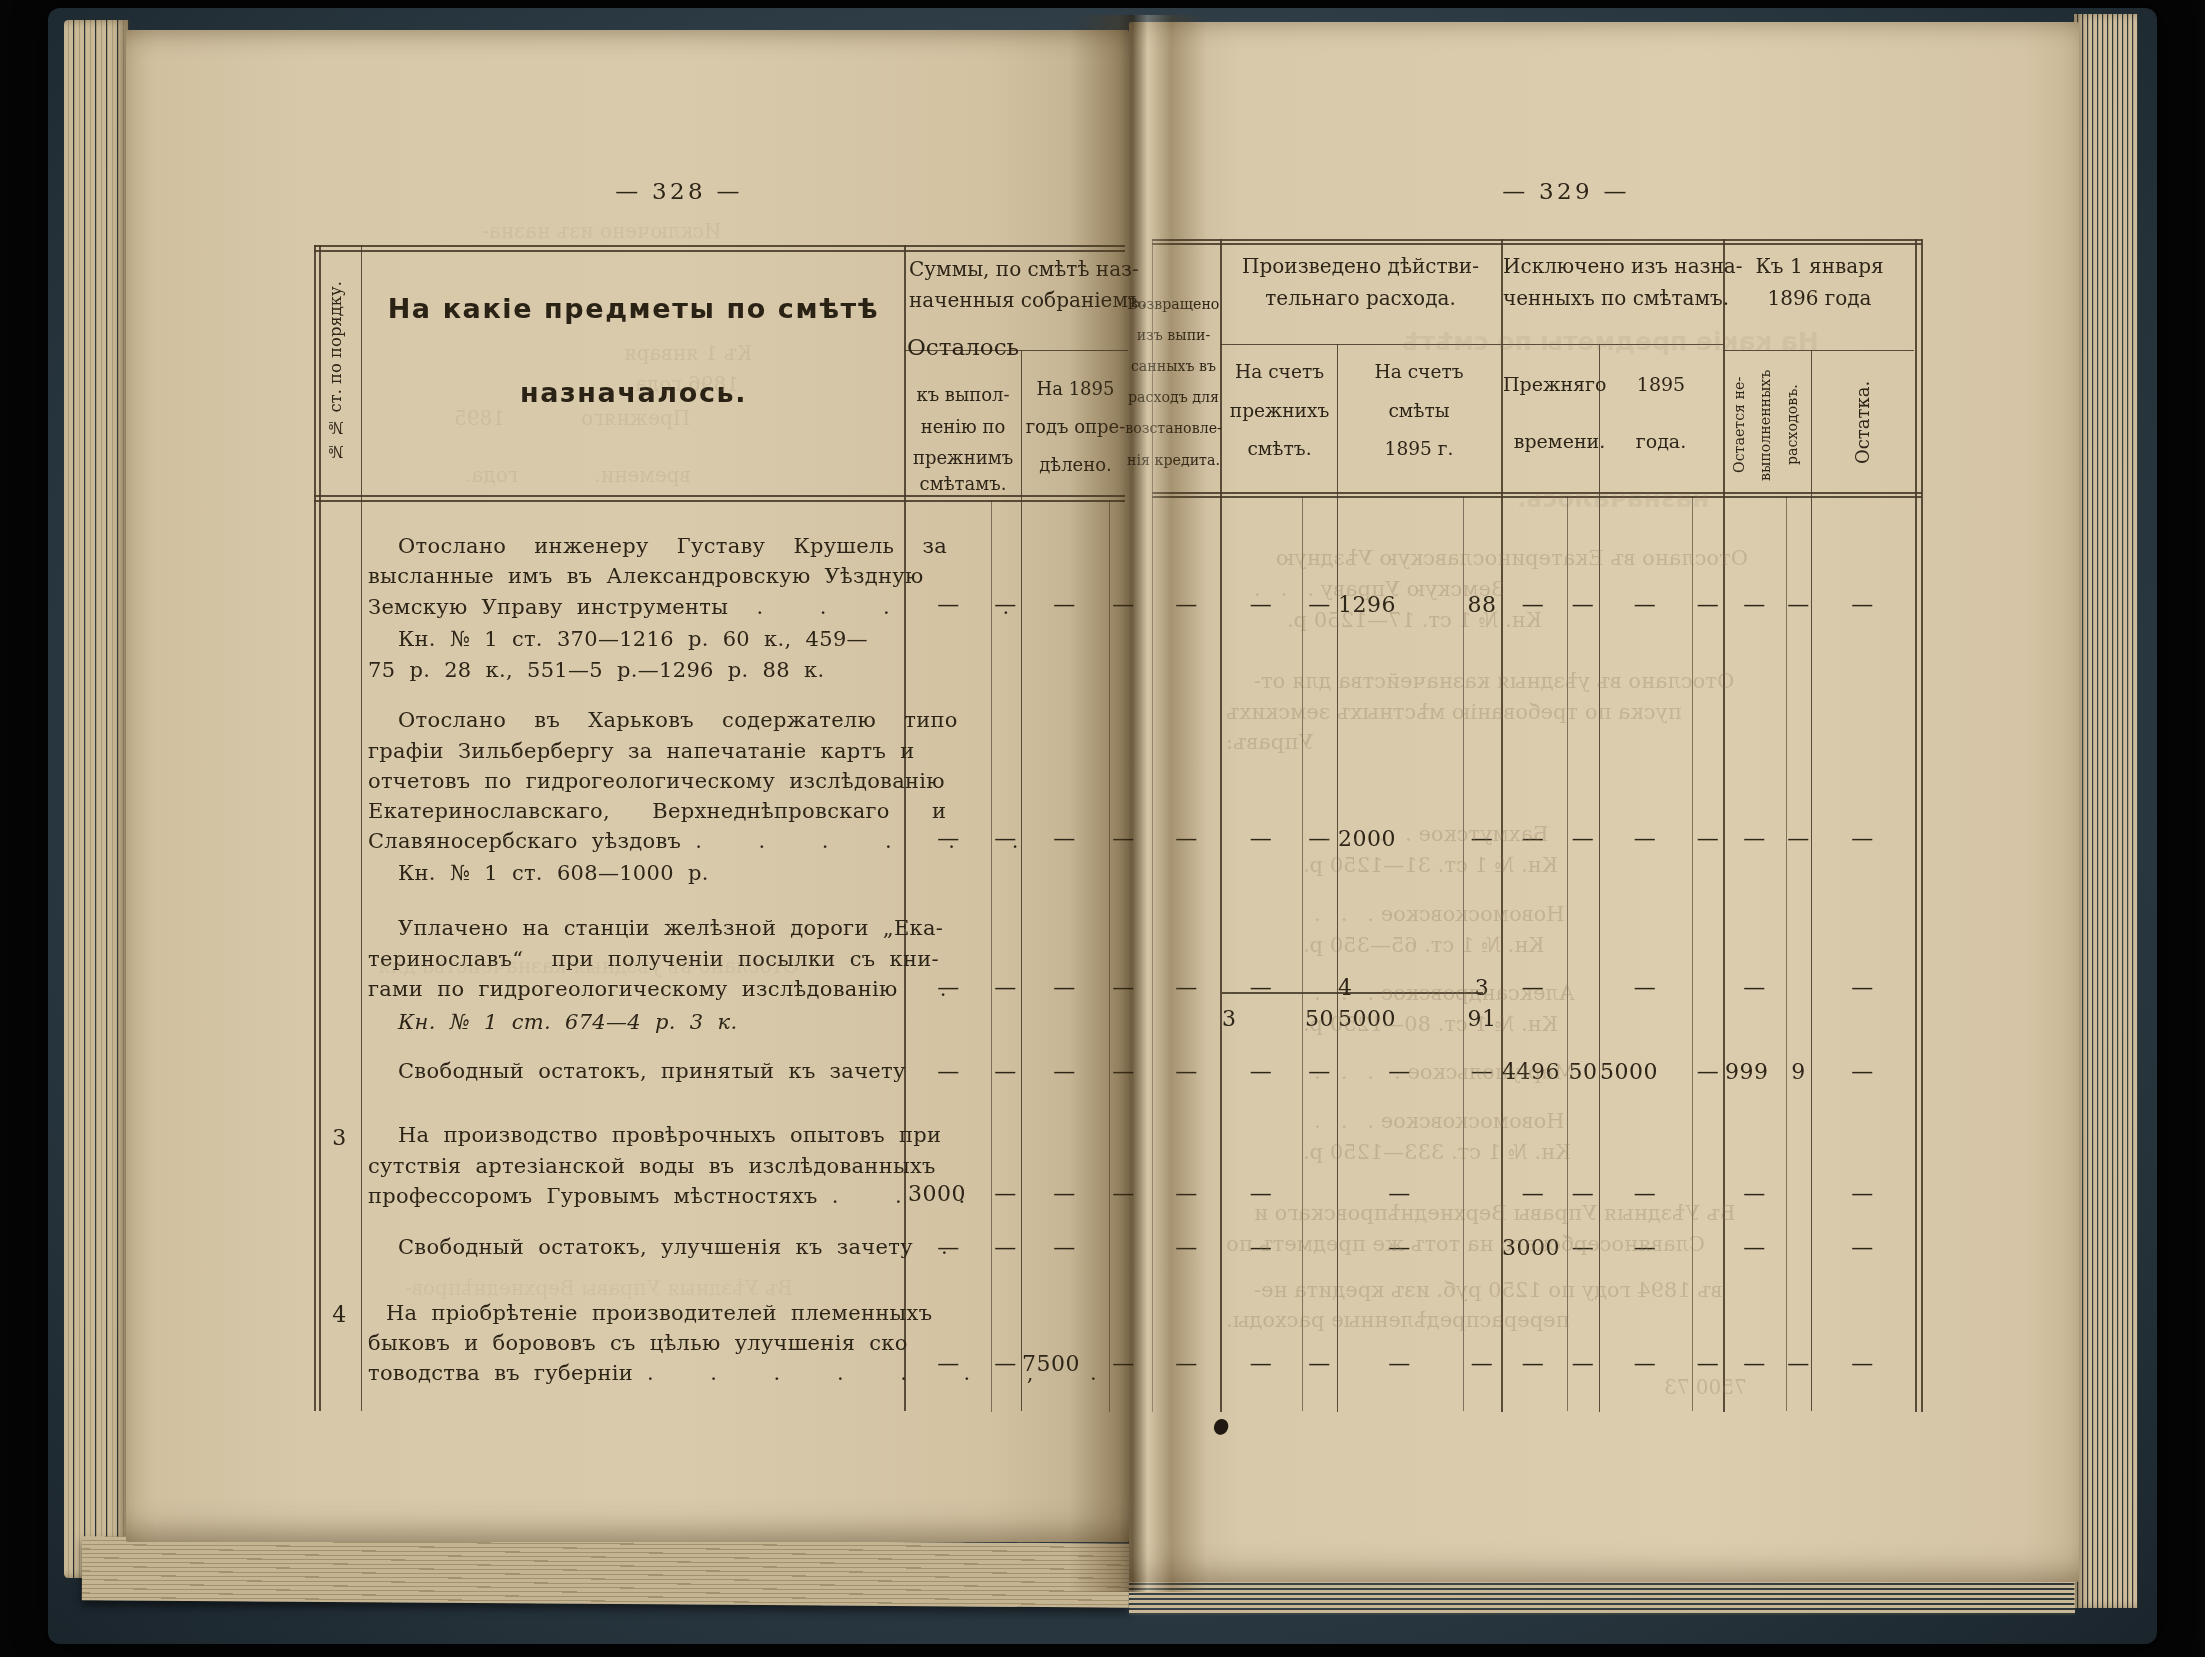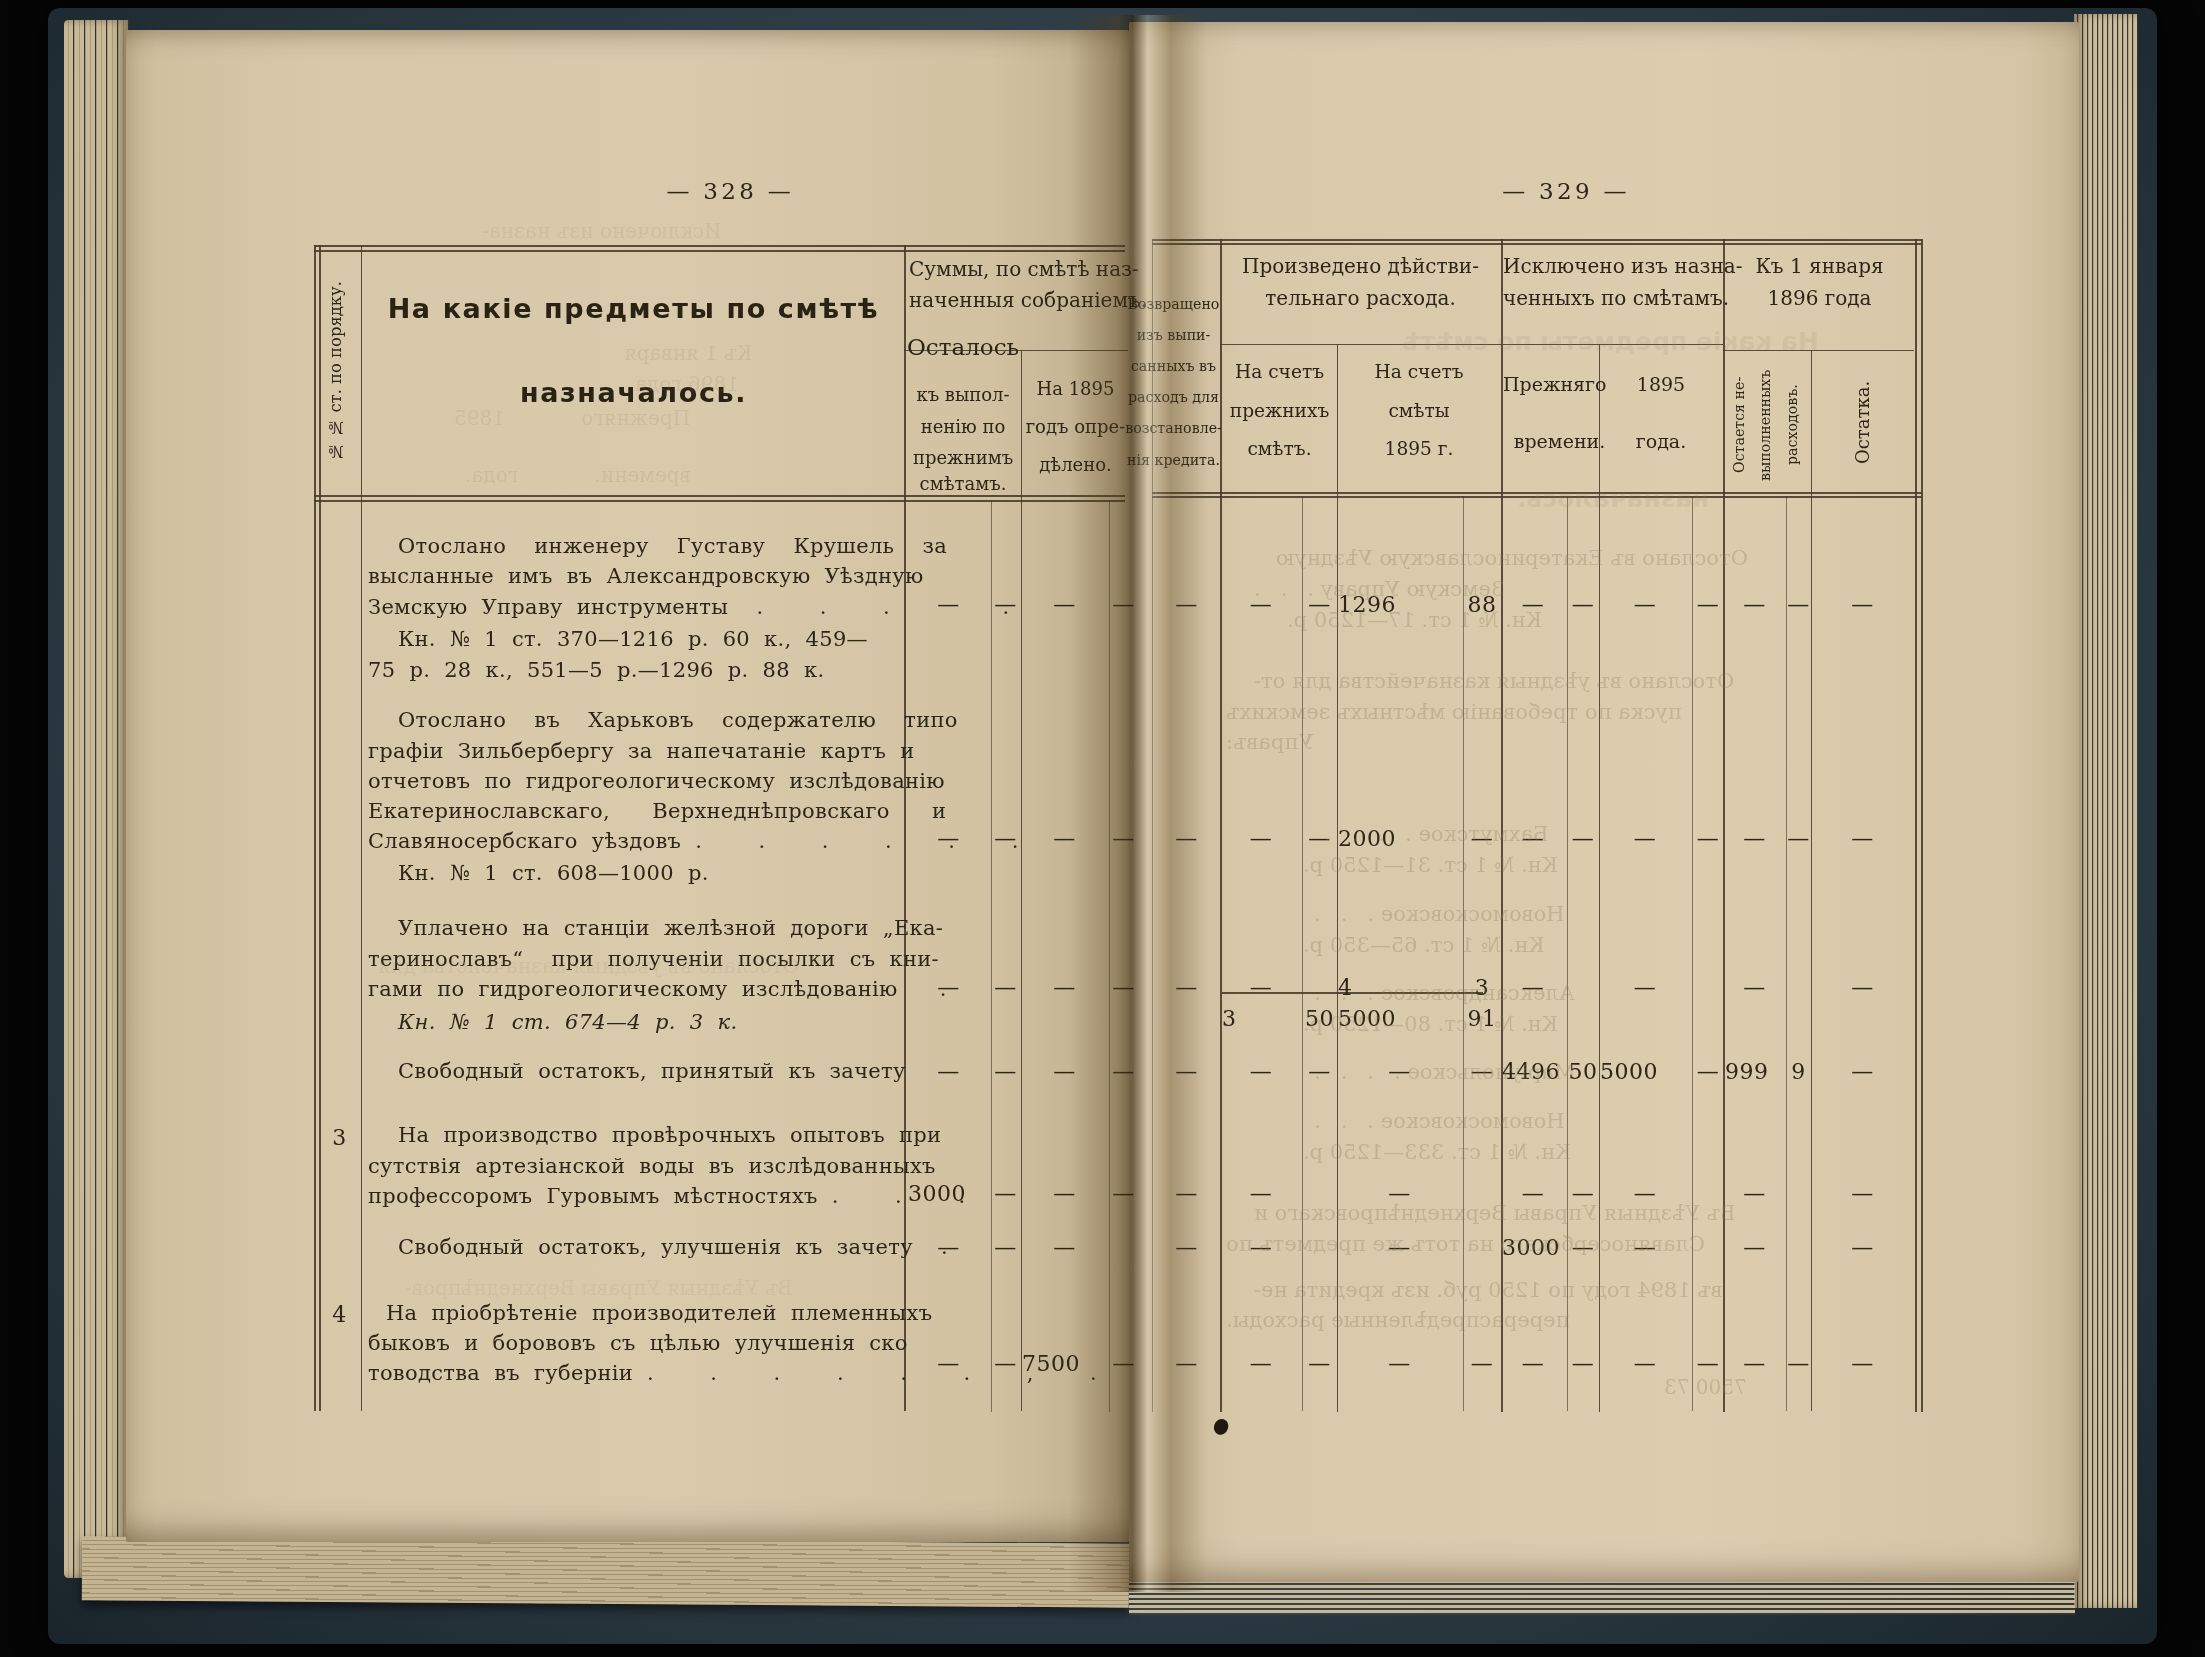--- a/index.html
+++ b/index.html
@@ -83,21 +83,21 @@
     <div class="rule" style="left: 1337px; top: 344px; width: 1.1px; height: 1068px;"></div>
     <div class="rule thin" style="left: 1463px; top: 496px; width: 1.1px; height: 915px;"></div>
     <div class="rule" style="left: 1501px; top: 239px; width: 1.6px; height: 1173px;"></div>
     <div class="rule thin" style="left: 1567px; top: 496px; width: 1.1px; height: 915px;"></div>
     <div class="rule" style="left: 1599px; top: 344px; width: 1.1px; height: 1068px;"></div>
     <div class="rule thin" style="left: 1692px; top: 496px; width: 1.1px; height: 915px;"></div>
     <div class="rule" style="left: 1723px; top: 239px; width: 1.6px; height: 1173px;"></div>
     <div class="rule thin" style="left: 1786px; top: 496px; width: 1.1px; height: 915px;"></div>
     <div class="rule" style="left: 1811px; top: 350px; width: 1.1px; height: 1061px;"></div>
     <div class="rule" style="left: 1222px; top: 992px; width: 261px; height: 1.6px;"></div>
-    <div class="txt folio c" style="left: 564px; top: 178px; width: 230px; text-align: right;">— 328 —</div>
+    <div class="txt folio c" style="left: 564px; top: 178px; width: 230px;">— 328 —</div>
     <div class="txt folio c" style="left: 1451px; top: 178px; width: 230px;">— 329 —</div>
     <div class="vt" style="left: 326px; top: 256px; width: 28.5px; font-size: 16.4px; height: 230px;">№ № ст. по порядку.</div>
     <div class="txt big c" style="left: 364px; top: 293px; width: 539px;">На какіе предметы по смѣтѣ</div>
     <div class="txt big c" style="left: 364px; top: 377px; width: 539px;">назначалось.</div>
     <div class="txt hd c" style="left: 909px; top: 258px; width: 217px; font-size: 20px;">Суммы, по смѣтѣ наз-</div>
     <div class="txt hd c" style="left: 909px; top: 289px; width: 217px; font-size: 20px;">наченныя собраніемъ.</div>
     <div class="txt c" style="left: 907px; top: 334px; width: 112px; font-size: 23px;">Осталось</div>
     <div class="txt c" style="left: 907px; top: 384px; width: 112px; font-size: 18px;">къ выпол-</div>
     <div class="txt c" style="left: 907px; top: 416px; width: 112px; font-size: 18px;">ненію по</div>
     <div class="txt c" style="left: 907px; top: 447px; width: 112px; font-size: 18px;">прежнимъ</div>

